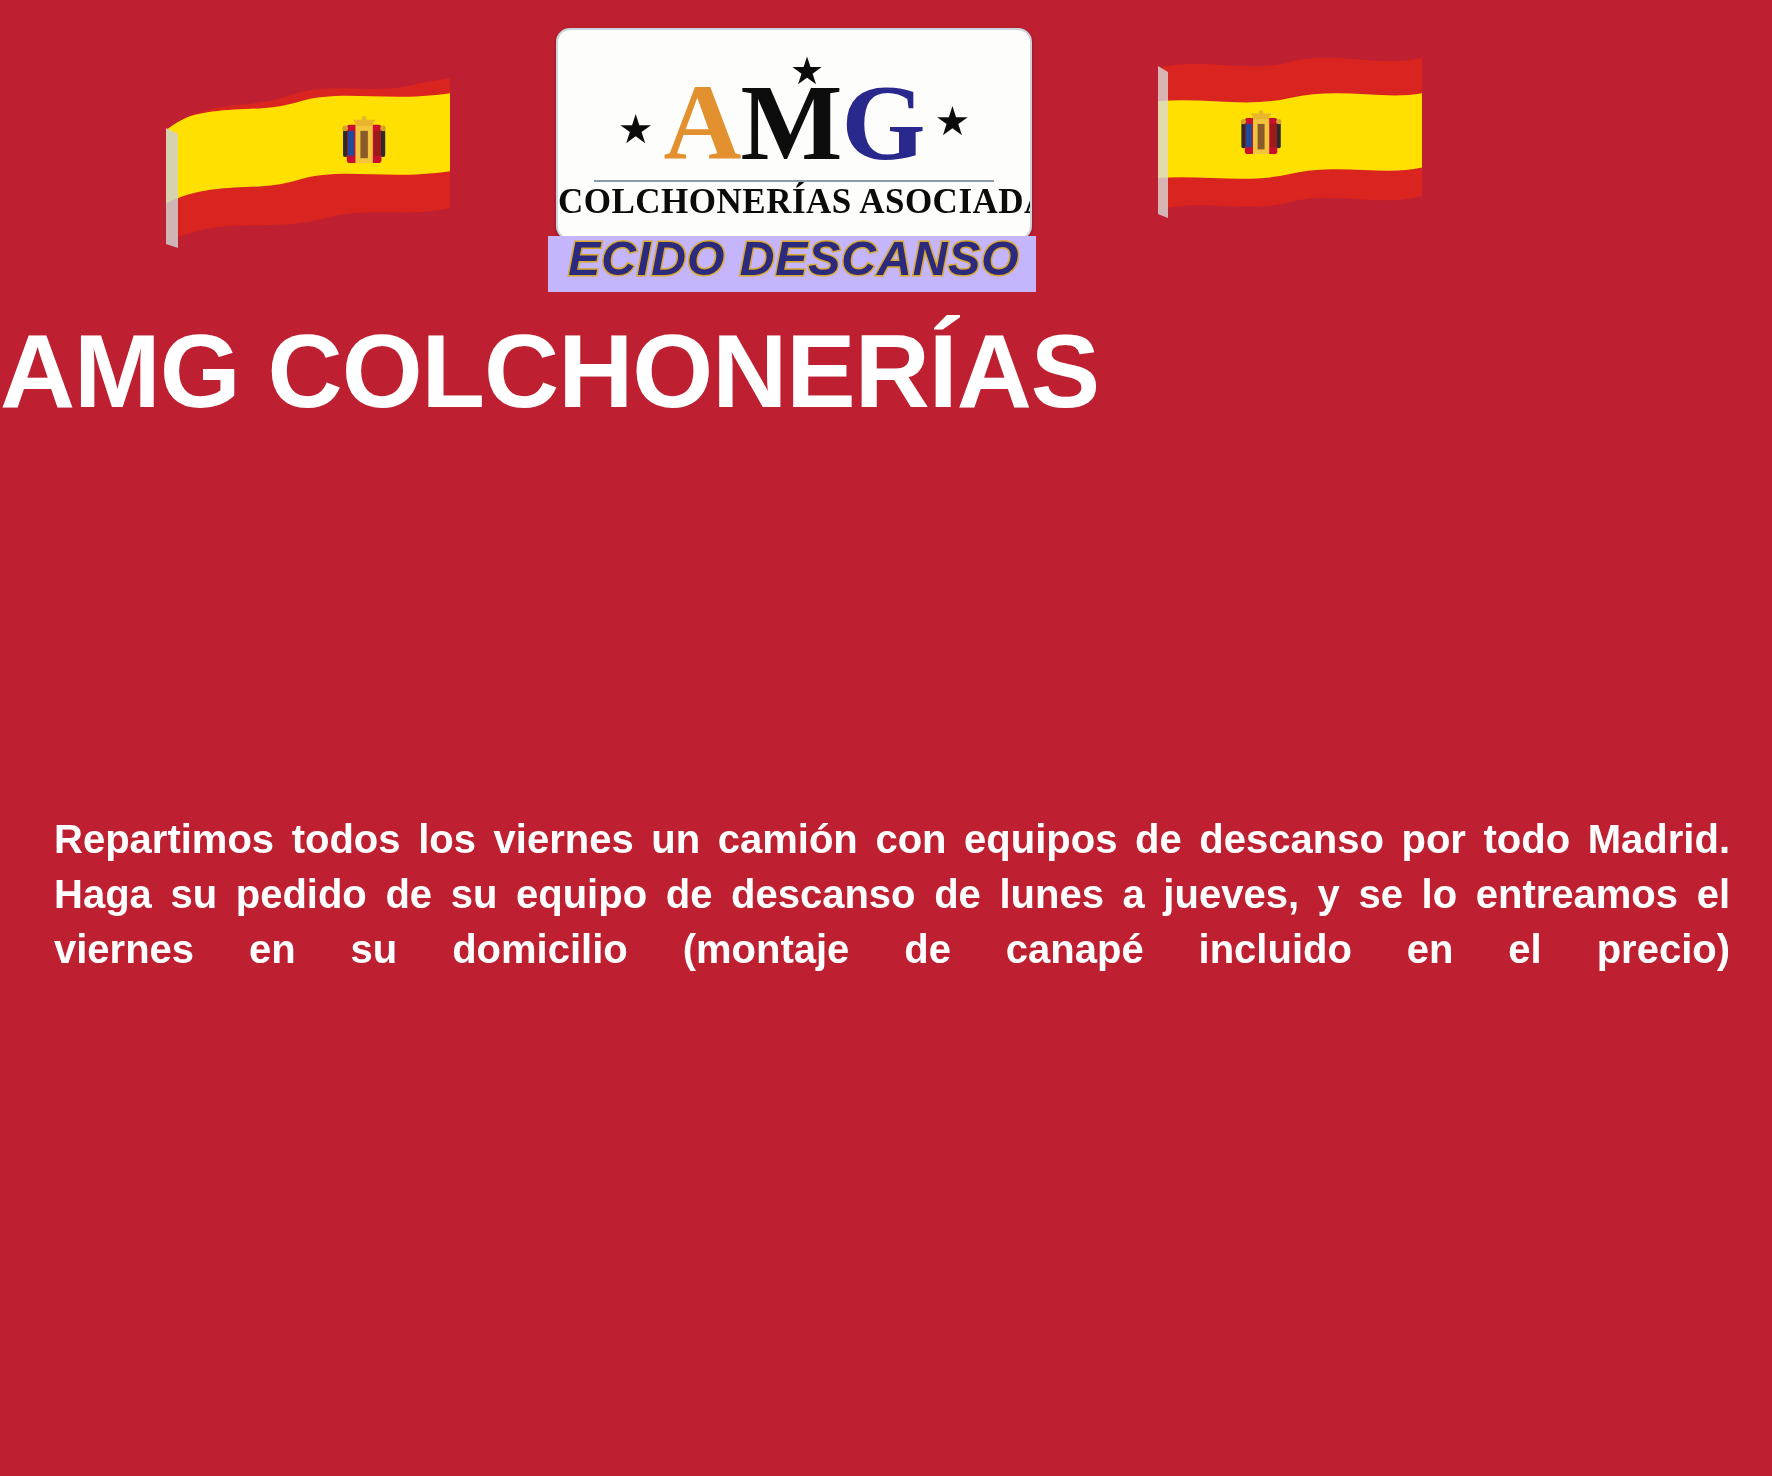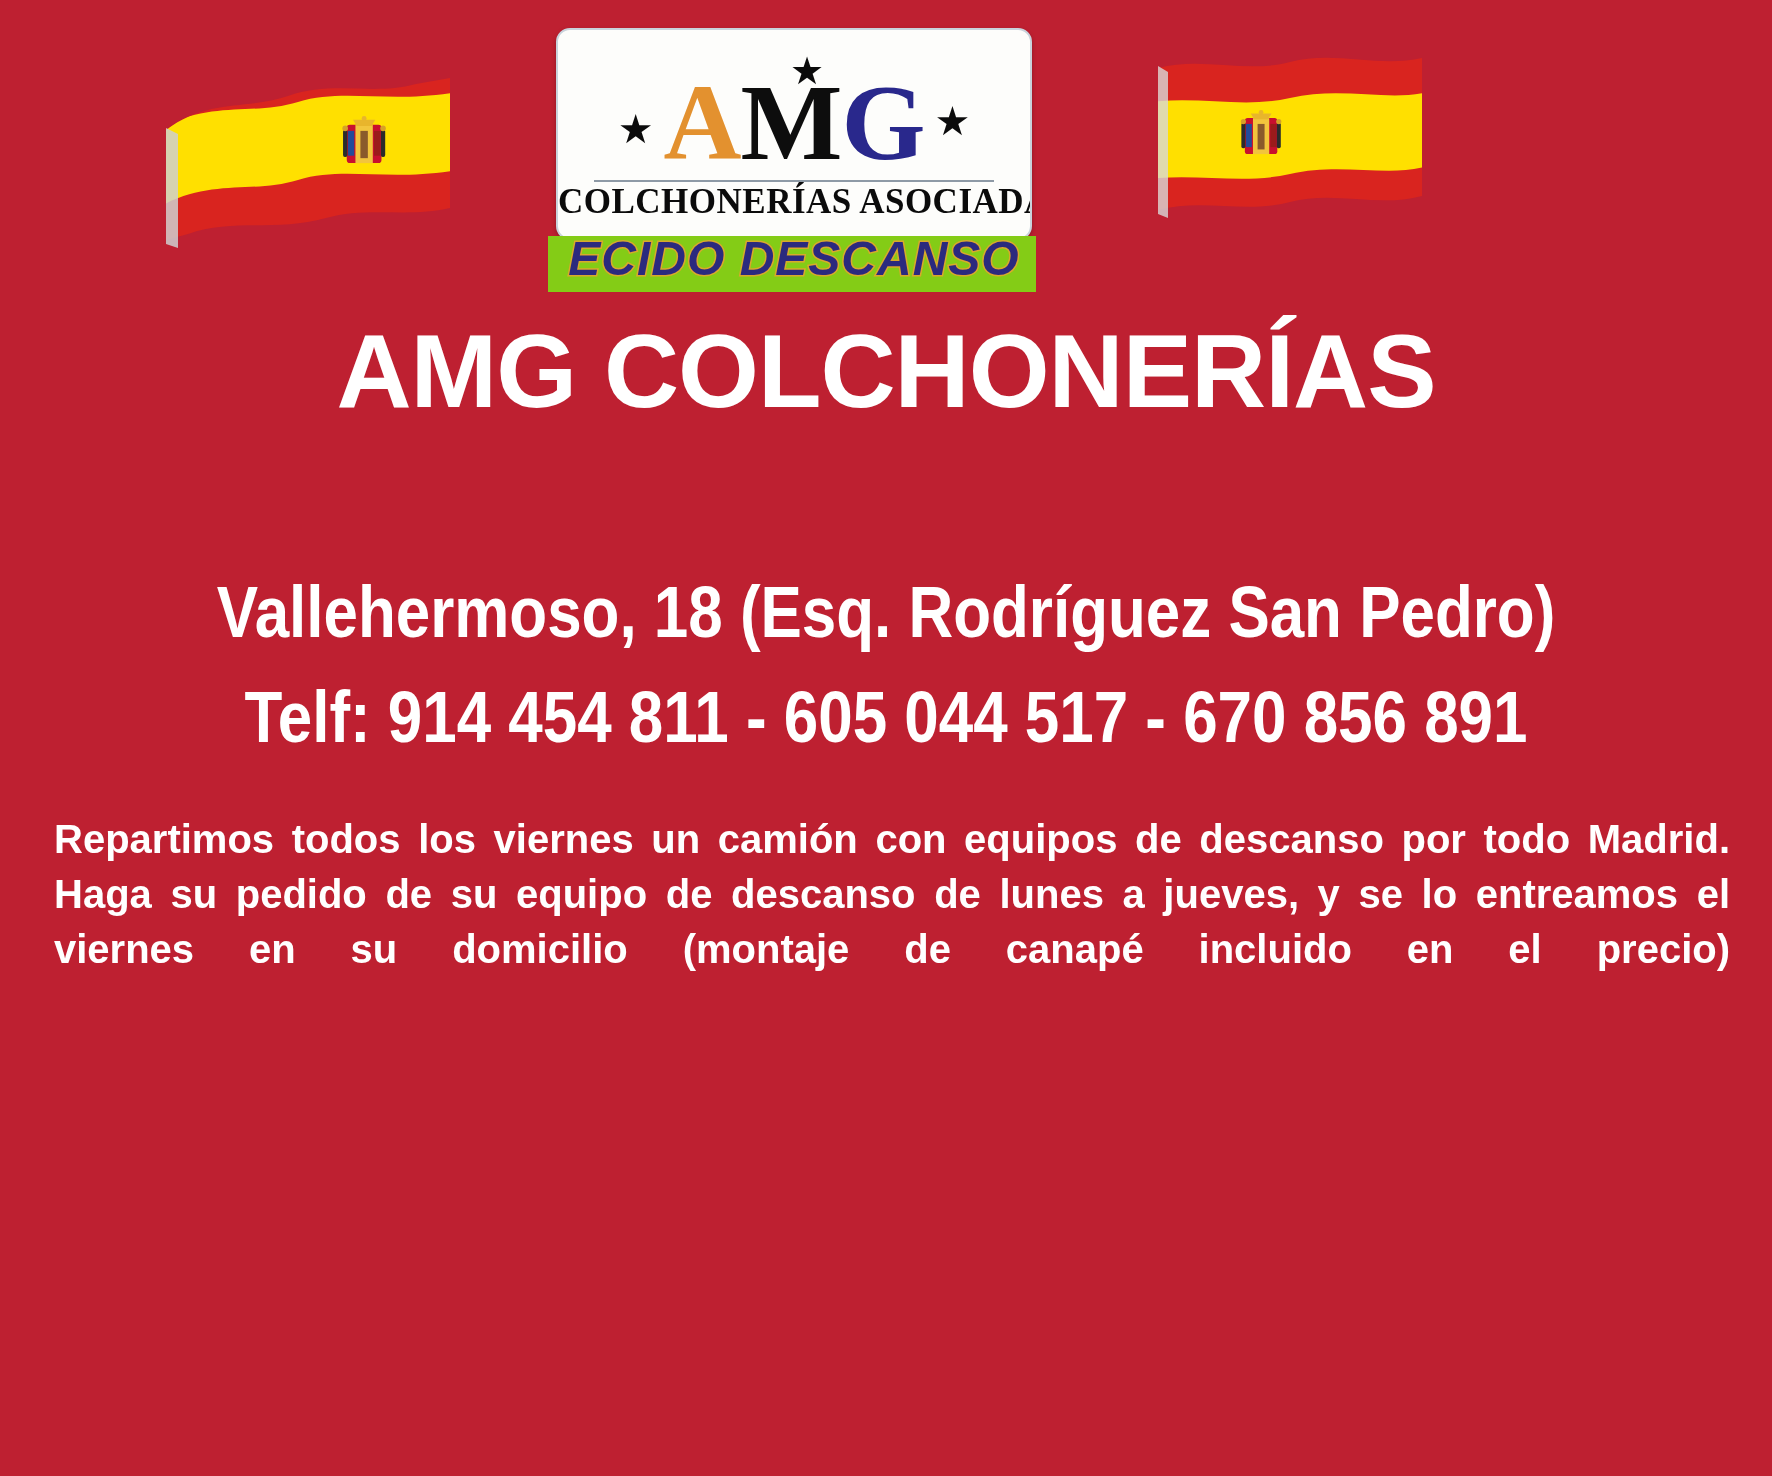--- a/index.html
+++ b/index.html
@@ -51,36 +51,36 @@
     font-weight:bold;font-size:35px;letter-spacing:.5px;color:#0b0b0b;
     white-space:nowrap;
   }
 
   
   .banner-clip{
     position:absolute;left:548px;top:236px;width:488px;height:56px;overflow:hidden;
   }
   .banner-inner{
     position:absolute;left:-22px;top:-12px;width:536px;height:68px;
-    background:#84cc16;
+    background:#c4b5fd;
     display:flex;align-items:center;justify-content:center;
   }
   .banner-text{
     font-family:"Liberation Sans","DejaVu Sans",sans-serif;
     font-weight:bold;font-style:italic;font-size:48px;letter-spacing:1px;
     color:#2b2a7e;
     -webkit-text-stroke:3px #d9a92b;
     paint-order:stroke fill;
     white-space:nowrap;
   }
 
   
   .headline{
     position:absolute;left:0;top:316px;width:1772px;
-    text-align:center;color:#ffffff;
+    color:#ffffff;
     font-weight:bold;font-size:104px;line-height:1.06;
     letter-spacing:-1px;
   }
   .headline div{white-space:nowrap;}
 
   
   .contact{
     position:absolute;left:0;top:560px;width:1772px;text-align:center;color:#ffffff;
   }
   .cond{
@@ -186,22 +186,18 @@
         </g>
         <path d="M30,18 L30,166 L40,170 L40,24 Z" fill="#d8d8d8" opacity=".8"></path>
       </svg>
     </div>
   </div>
 
   <div class="headline">
     <div>AMG COLCHONERÍAS</div>
   </div>
 
-  <div class="contact">
-    <div class="cond">Vallehermoso, 18 (Esq. Rodríguez San Pedro)</div>
-    <div class="cond">Telf: 914 454 811 - 605 044 517 - 670 856 891</div>
-  </div>
 
   <div class="body-copy">
     <p>Repartimos todos los viernes un camión con equipos de descanso por todo Madrid. Haga su pedido de su equipo de descanso de lunes a jueves, y se lo entreamos el viernes en su domicilio (montaje de canapé incluido en el precio)</p>
   </div>
 
 </div>
 
 </body></html>

